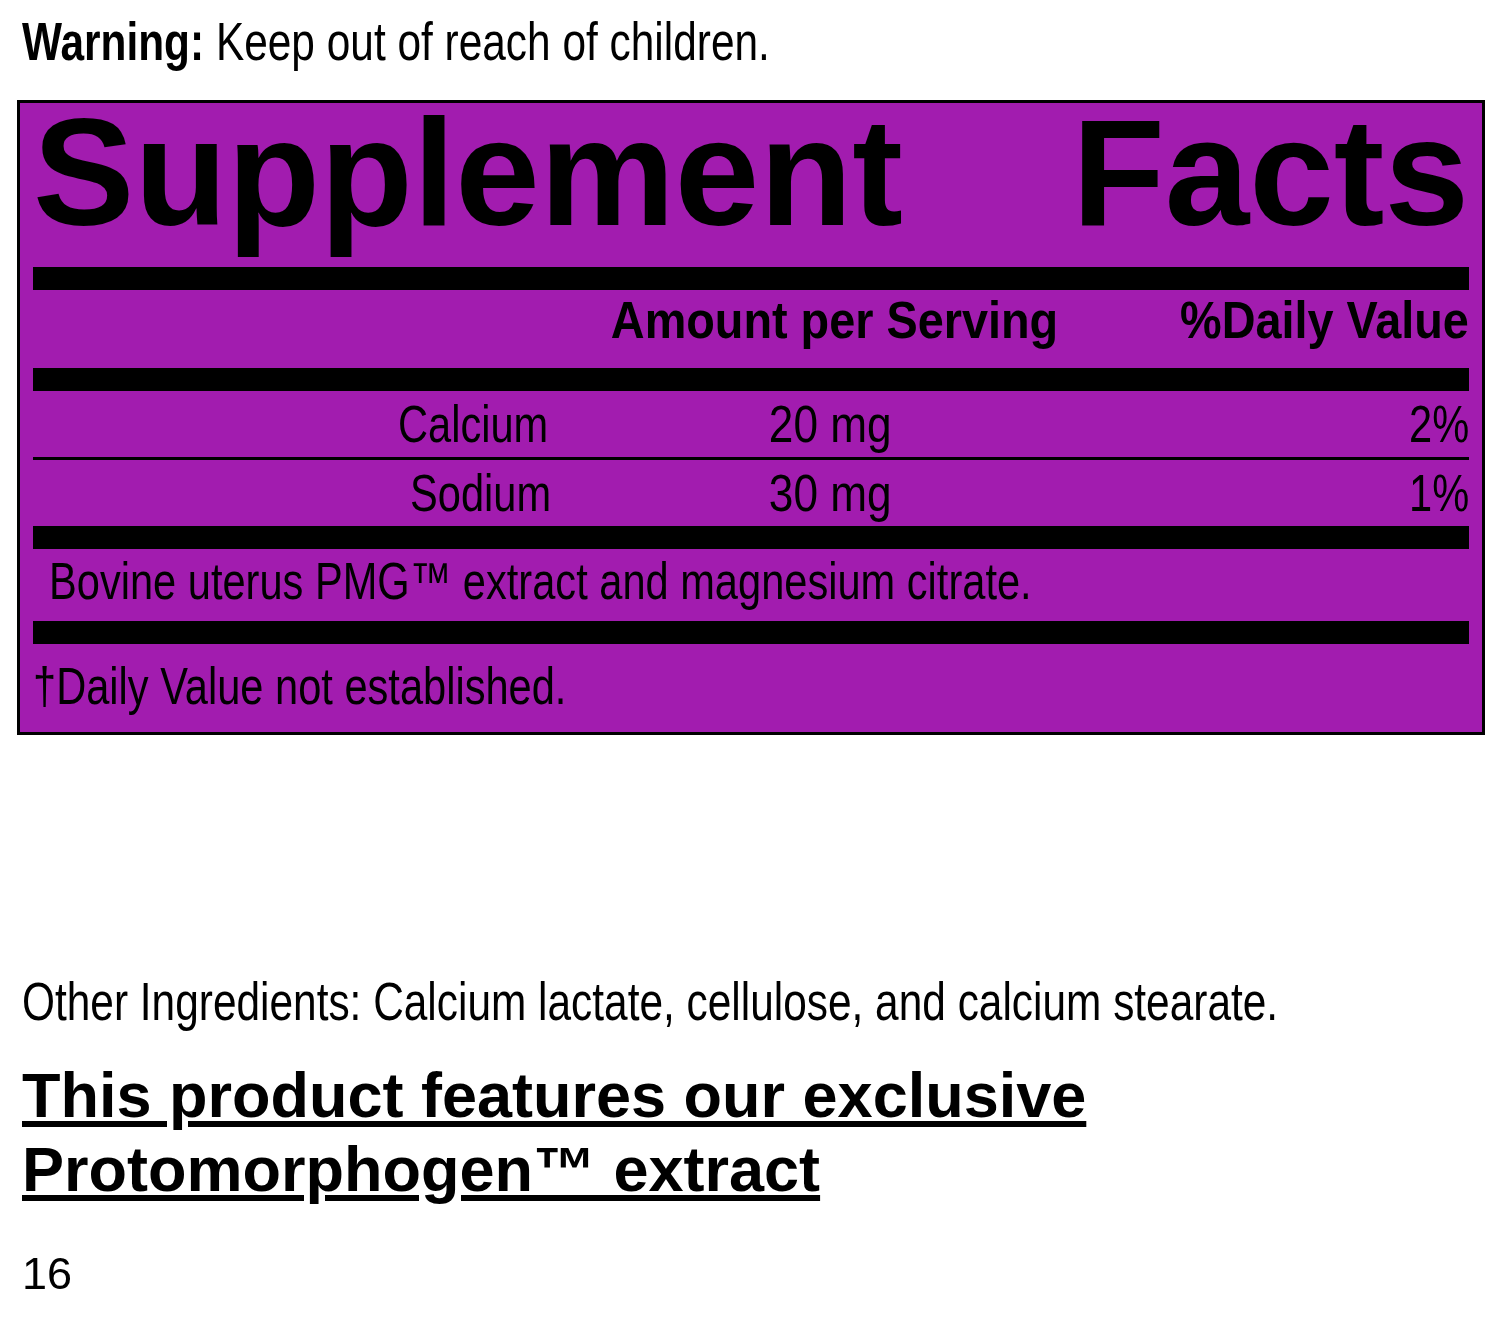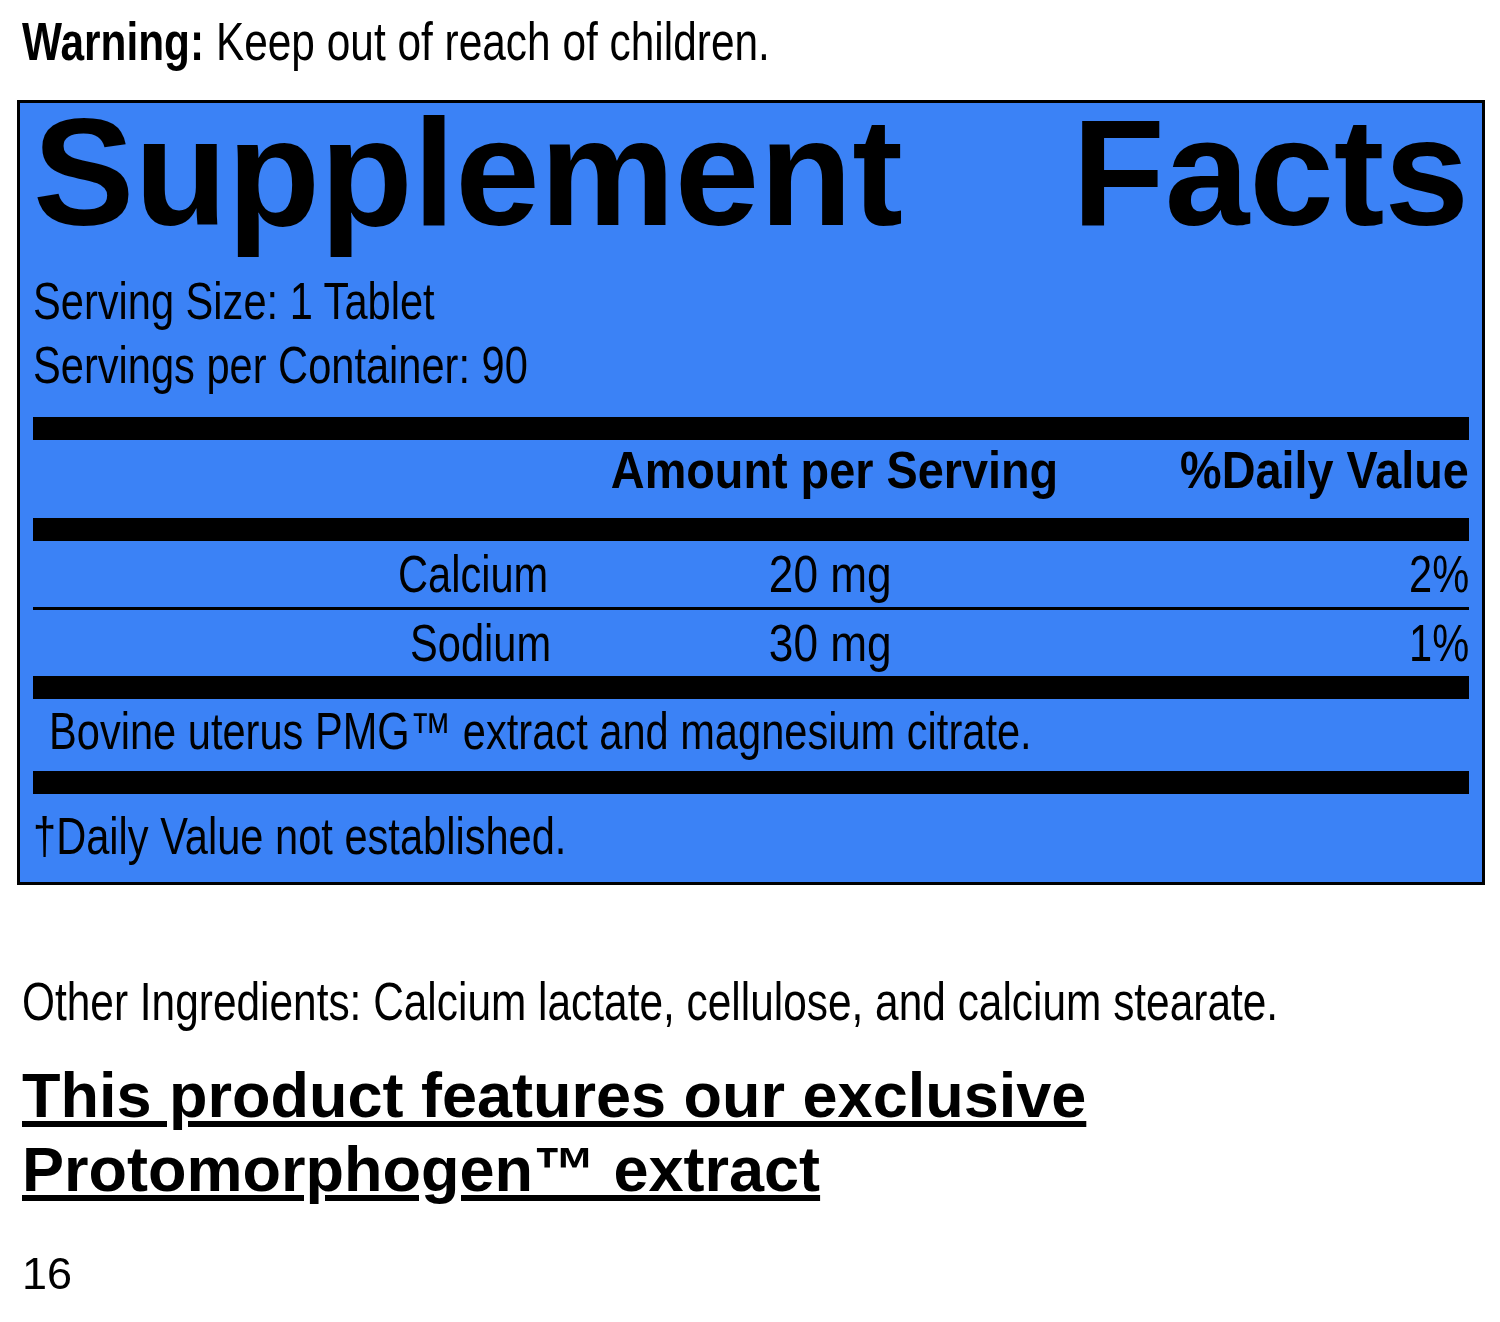--- a/index.html
+++ b/index.html
@@ -27,21 +27,21 @@
     line-height: 60px;
   }
   .warning b { font-weight: bold; }
 
   .panel {
     position: absolute;
     top: 100px; left: 17px;
     width: 1468px;
     border: 3px solid #000;
     padding: 0 13px 12px 13px;
-    background: #3b82f6;
+    background: #a21caf;
   }
 
   .panel-title {
     display: flex;
     justify-content: space-between;
     align-items: baseline;
     font-weight: bold;
     font-size: 152px;
     line-height: 150px;
     margin-top: -6px;
@@ -113,28 +113,20 @@
   <span class="cx"><b>Warning:</b><span> Keep out of reach of children.</span></span>
 </div>
 
 <div class="panel">
 
   <div class="panel-title">
     <span>Supplement</span>
     <span>Facts</span>
   </div>
 
-  <div class="serving-block">
-    <div class="serving-line">
-      <span class="cx">Serving Size: 1 Tablet</span>
-    </div>
-    <div class="serving-line">
-      <span class="cx">Servings per Container: 90</span>
-    </div>
-  </div>
 
   <div class="bar bar-top"></div>
 
   <div class="grid header-row">
     <div class="cell-name"></div>
     <div class="cell-amount">
       <span class="cxh">Amount per Serving</span>
     </div>
     <div class="cell-dv">
       <span class="cxhr">%Daily Value</span>

